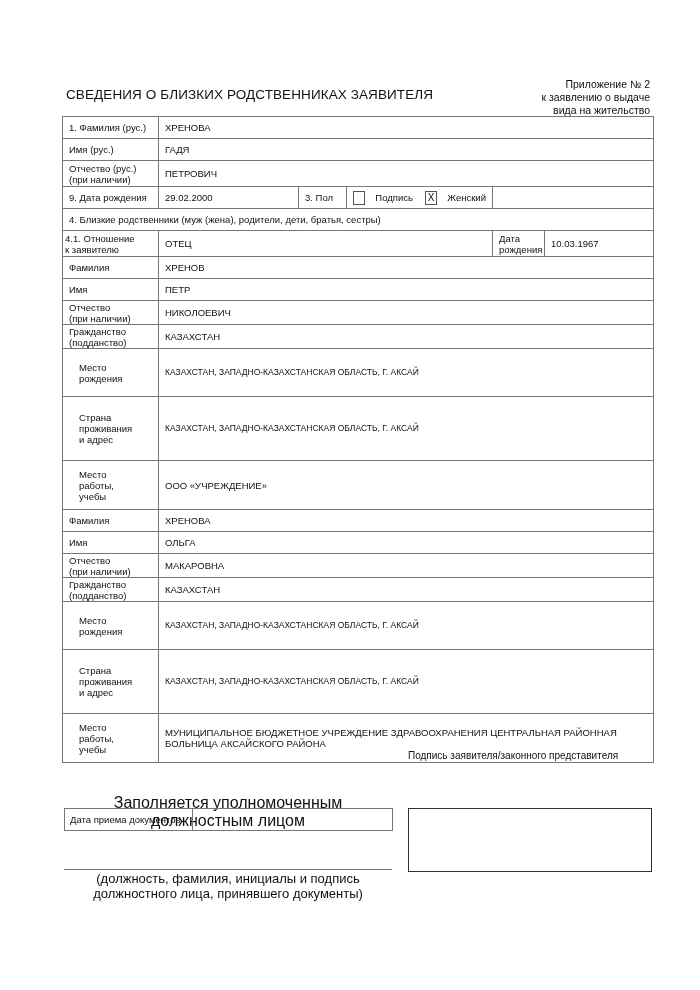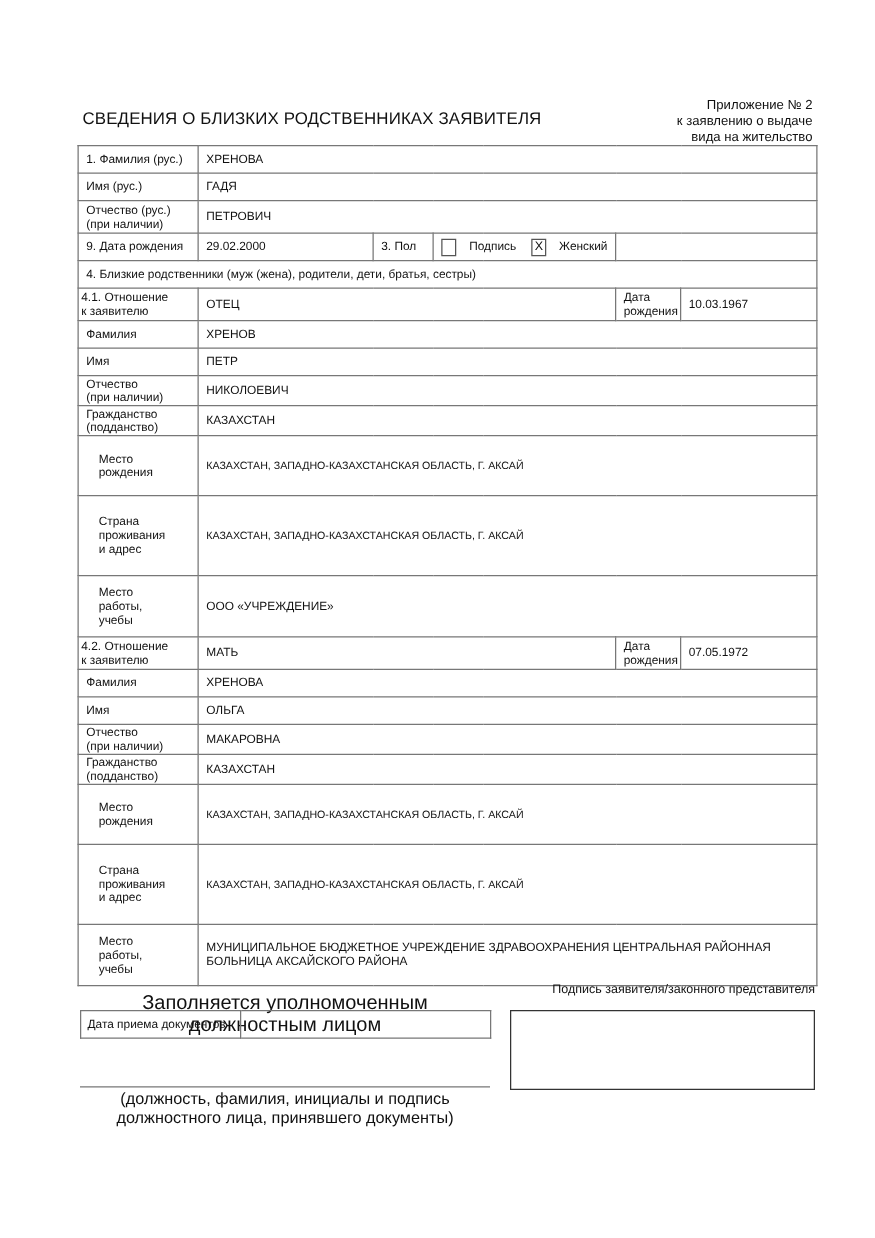--- a/index.html
+++ b/index.html
@@ -9,21 +9,21 @@
   table.main { position:absolute; left:62px; top:116px; width:591px; border-collapse:collapse; table-layout:fixed; }
   table.main td { border:1px solid #777; font-size:9.5px; padding:0 6px; vertical-align:middle; line-height:11px; }
   td.lbl { text-align:left; }
   td.lbl-l { text-align:left; }
   td.val { text-align:left; }
   .box { display:inline-block; width:12px; height:12px; border:1px solid #555; vertical-align:middle; text-align:center; line-height:12px; font-size:10px; margin-right:6px; }
   .sexwrap { display:flex; align-items:center; gap:4px; }
   .bottom-left-title { position:absolute; left:66px; top:794px; width:324px; text-align:center; font-size:16px; }
   table.office { position:absolute; left:64px; top:808px; width:328px; border-collapse:collapse; table-layout:fixed; }
   table.office td { border:1px solid #777; height:21px; font-size:9.5px; padding:0 5px; }
-  .sign-title { position:absolute; left:408px; top:786px; width:244px; text-align:right; font-size:10px; }
+  .sign-title { position:absolute; left:408px; top:750px; width:244px; text-align:left; font-size:10px; }
   .sign-box { position:absolute; left:408px; top:808px; width:242px; height:62px; border:1.5px solid #333; }
   .sig-line { position:absolute; left:64px; top:869px; width:328px; border-top:1px solid #777; }
   .sig-caption { position:absolute; left:64px; top:871px; width:328px; text-align:center; font-size:13px; }
 </style>
 </head>
 <body>
 
 <div class="annex">
   <div>Приложение № 2</div>
   <div>к заявлению о выдаче</div>
@@ -127,32 +127,20 @@
   </tr>
   <tr style="height:49px">
     <td class="lbl-l" style="padding-left:16px">
           <div>Место</div>
           <div>работы,</div>
           <div>учебы</div>
         </td>
     <td class="val" colspan="6">ООО «УЧРЕЖДЕНИЕ»</td>
   </tr>
 
-  <tr style="height:26px">
-    <td class="lbl" style="padding:0 2px">
-          <div><span>4.2.</span> <span>Отношение</span></div>
-          <div>к заявителю</div>
-        </td>
-    <td class="val" colspan="4">МАТЬ</td>
-    <td class="lbl-l">
-          <div>Дата</div>
-          <div>рождения</div>
-        </td>
-    <td class="val">07.05.1972</td>
-  </tr>
   <tr style="height:22px">
     <td class="lbl">Фамилия</td>
     <td class="val" colspan="6">ХРЕНОВА</td>
   </tr>
   <tr style="height:22px">
     <td class="lbl">Имя</td>
     <td class="val" colspan="6">ОЛЬГА</td>
   </tr>
   <tr style="height:24px">
     <td class="lbl">

